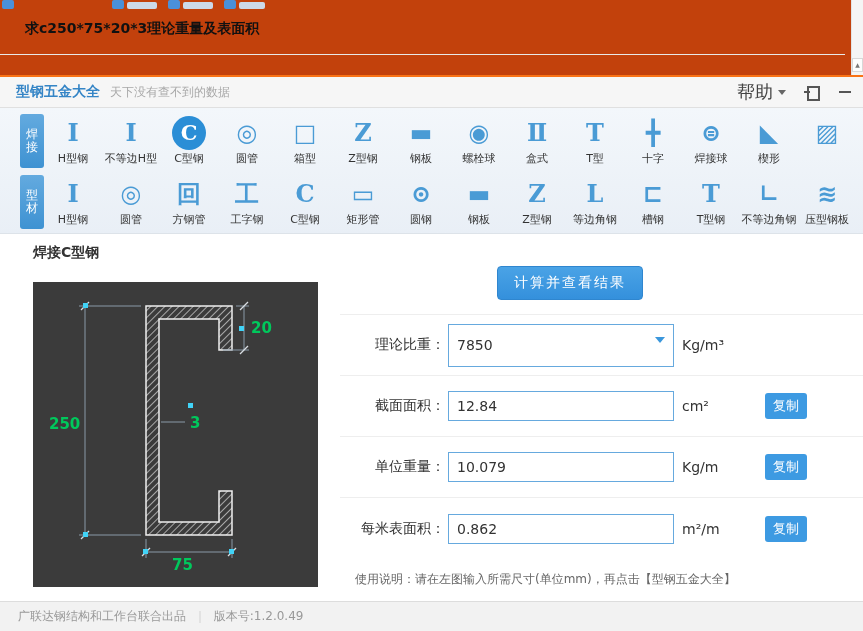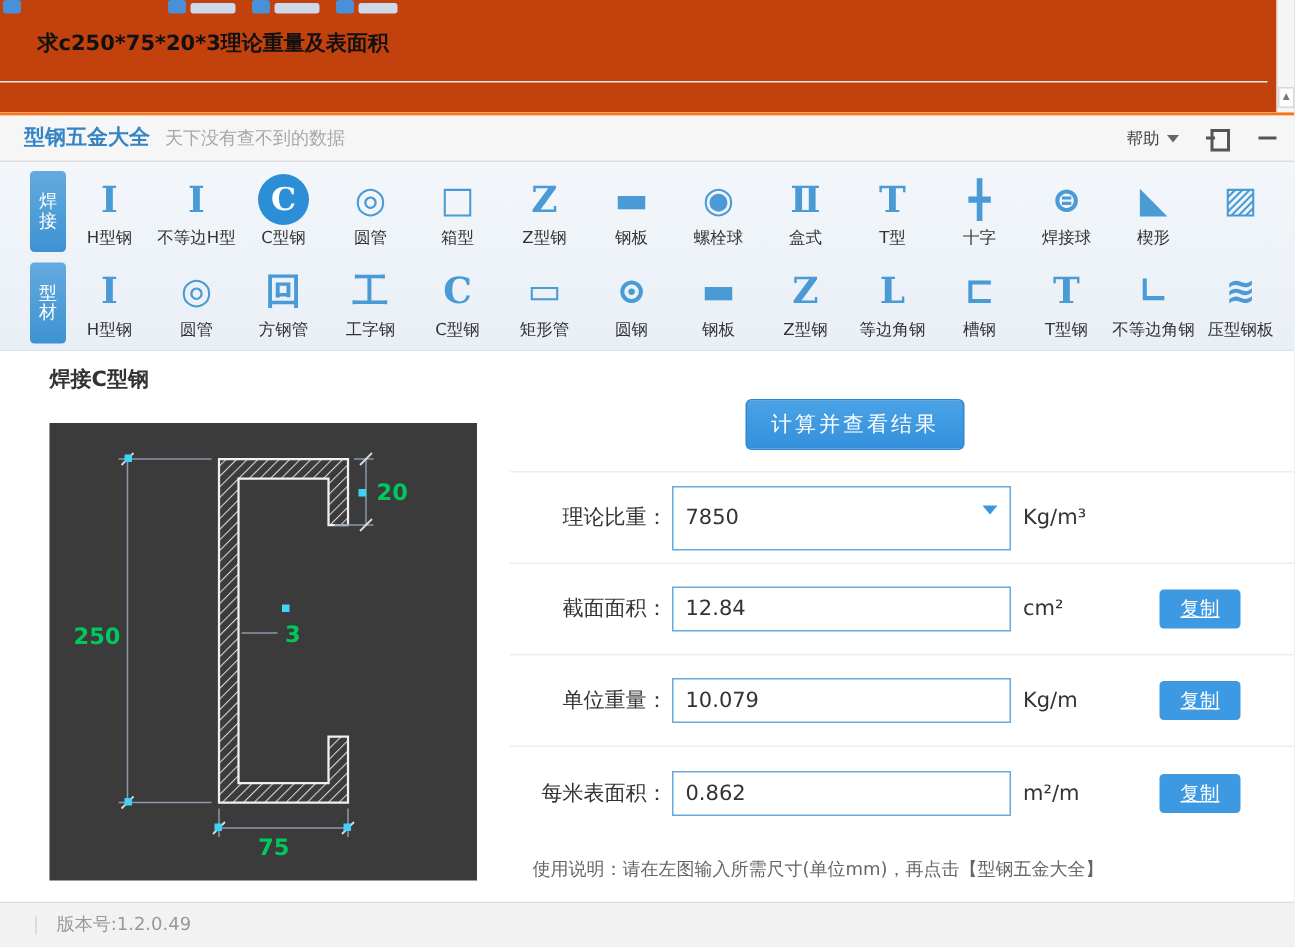--- a/index.html
+++ b/index.html
@@ -20,21 +20,21 @@
 
   
   .app { position:absolute; top:75px; left:0; width:863px; height:556px; background:#fff;
          border-top:2px solid #f97316; display:flex; flex-direction:column; overflow:hidden; }
 
   .titlebar { height:31px; flex:0 0 31px; background:#f6f6f6; border-bottom:1px solid #e0e0e0;
               display:flex; align-items:center; padding:0 12px 0 16px; }
   .app-title { color:#3585c6; font-weight:bold; font-size:14px; }
   .app-subtitle { color:#a8a8a8; font-size:12px; margin-left:10px; }
   .titlebar-right { margin-left:auto; display:flex; align-items:center; gap:18px; }
-  .help { font-size:11px; color:#444; display:flex; align-items:center; gap:5px; cursor:pointer; }
+  .help { font-size:18px; color:#444; display:flex; align-items:center; gap:5px; cursor:pointer; }
   .caret-sm { width:0; height:0; border-left:4px solid transparent; border-right:4px solid transparent; border-top:5px solid #666; }
   .pin-icon { position:relative; width:17px; height:12px; cursor:pointer; }
   .pin-icon::before { content:""; position:absolute; left:0; top:5px; width:6px; height:2px; background:#555; }
   .pin-icon::after  { content:""; position:absolute; right:1px; top:0px; width:9px; height:11px; border:2px solid #555; }
   .min-icon { width:12px; height:2px; background:#555; cursor:pointer; }
 
   
   .tab-area { flex:0 0 126px; background:linear-gradient(#f3f7fb,#e9eff6); border-bottom:1px solid #dde3e9; padding-top:2px; overflow:hidden; }
   .tab-row { display:flex; align-items:center; height:61px; }
   .side-tab { flex:0 0 24px; width:24px; height:54px; margin-left:20px; 
@@ -63,22 +63,22 @@
   .r-row { display:flex; align-items:center; height:61px; border-bottom:1px solid #eee; }
   .r-row.last { border-bottom:none; }
   .r-label { flex:0 0 105px; width:105px; text-align:right; font-size:14px; color:#333; }
   .combo { position:relative; margin-left:3px; width:226px; height:43px; border:1px solid #66a9de;
            background:#fff; display:flex; align-items:center; padding-left:8px; font-size:14px; color:#333; cursor:pointer; }
   .combo .caret-down { position:absolute; right:8px; top:12px; width:0; height:0;
            border-left:5px solid transparent; border-right:5px solid transparent; border-top:6px solid #3b97dc; }
   .txt { margin-left:3px; width:226px; height:30px; border:1px solid #66a9de; padding-left:8px;
          font-size:14px; color:#333; font-family:inherit; }
   .r-unit { margin-left:8px; font-size:14px; color:#333; white-space:nowrap; }
-  .copy-btn { margin-left:auto; margin-right:36px; width:54px; height:26px; background:#3d9ae2; color:#fff;
-              border:none; border-radius:3px; font-size:13px; cursor:pointer; font-family:inherit;text-decoration:underline; }
+  .copy-btn { margin-left:auto; margin-right:56px; width:42px; height:26px; background:#3d9ae2; color:#fff;
+              border:none; border-radius:3px; font-size:13px; cursor:pointer; font-family:inherit; }
   .note { margin-top:12px; padding-left:15px; font-size:12px; color:#666; }
 
   
   .footer { flex:0 0 30px; background:#f2f2f2; border-top:1px solid #ddd; display:flex;
             align-items:center; padding-left:18px; font-size:12px; color:#999; gap:8px; }
   .footer .sep { color:#ccc; }
 </style>
 </head>
 <body>
 
@@ -357,18 +357,19 @@
           </div>
 
         </div>
 
         <div class="note">使用说明：请在左图输入所需尺寸(单位mm)，再点击【型钢五金大全】</div>
       </div>
 
     </div>
 
     <div class="footer">
+      <span>广联达钢结构和工作台联合出品</span>
       <span class="sep">｜</span>
       <span>版本号:1.2.0.49</span>
     </div>
 
   </div>
 </div>
 
 </body></html>

